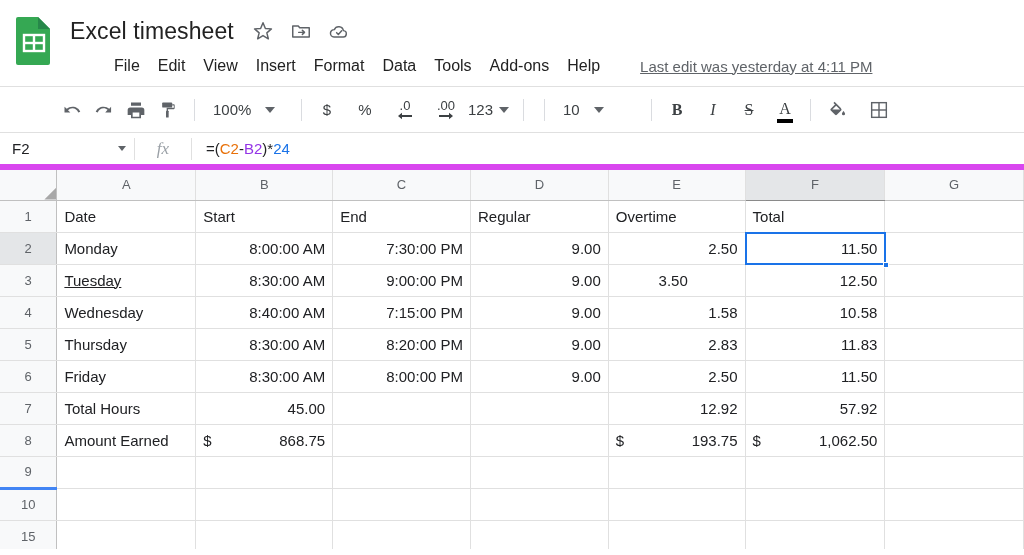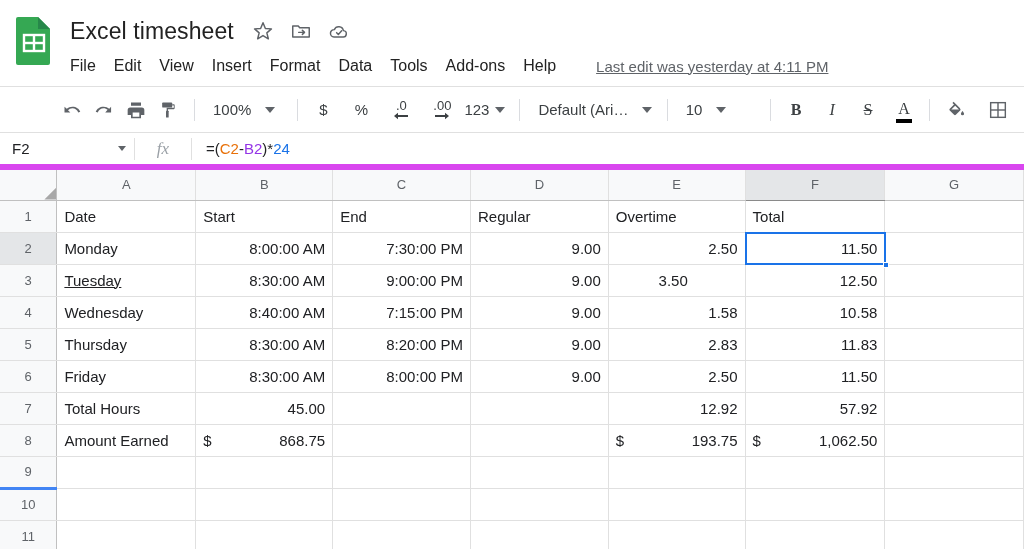--- a/index.html
+++ b/index.html
@@ -18,21 +18,21 @@
   .title-block { margin-left: 16px; padding-top: 4px; }
   .title-row { display: flex; align-items: center; height: 34px; }
   .doc-title {
     font-size: 23px; color: #222222; font-weight: 400;
     letter-spacing: 0.1px; white-space: nowrap;
   }
   .title-icons { display: flex; align-items: center; margin-left: 18px; gap: 16px; }
   .ticon { width: 22px; height: 22px; color: #5f6368; display: block; }
   .ticon svg { display: block; width: 22px; height: 22px; }
 
-  .menu-row { display: flex; align-items: center; height: 28px; margin-top: 4px; }
+  .menu-row { display: flex; align-items: center; height: 28px; margin-top: 4px; margin-left: 44px; }
   .menu-item {
     font-size: 16px; color: #222222; padding: 2px 9px 2px 0; margin-right: 9px;
     white-space: nowrap; cursor: default;
   }
   .last-edit {
     font-size: 15px; color: #5f6368; text-decoration: underline;
     margin-left: 22px; white-space: nowrap; cursor: pointer;
   }
 
   
@@ -264,24 +264,20 @@
       </svg>
     </span>
   </div>
   <div class="tb-combo" style="padding-left:4px">
     <span class="lbl">123</span>
     <span class="caret" style="margin-left:6px"></span>
   </div>
 
   <div class="tb-sep"></div>
 
-  <div class="tb-combo w-font">
-    <span class="lbl">Default (Ari…</span>
-    <span class="caret"></span>
-  </div>
 
   <div class="tb-sep"></div>
 
   <div class="tb-combo w-size">
     <span class="lbl">10</span>
     <span class="caret"></span>
   </div>
 
   <div class="tb-sep"></div>
 
@@ -435,21 +431,21 @@
           <td class="rowhead">10</td>
           <td class="cell txt" style="width: 139px;"></td>
           <td class="cell txt" style="width: 137px;"></td>
           <td class="cell txt" style="width: 138px;"></td>
           <td class="cell txt" style="width: 138px;"></td>
           <td class="cell txt" style="width: 137px;"></td>
           <td class="cell txt" style="width: 140px;"></td>
           <td class="cell txt" style="width: 139px;"></td>
         </tr>
         <tr>
-          <td class="rowhead">11</td>
+          <td class="rowhead">15</td>
           <td class="cell txt" style="width: 139px;"></td>
           <td class="cell txt" style="width: 137px;"></td>
           <td class="cell txt" style="width: 138px;"></td>
           <td class="cell txt" style="width: 138px;"></td>
           <td class="cell txt" style="width: 137px;"></td>
           <td class="cell txt" style="width: 140px;"></td>
           <td class="cell txt" style="width: 139px;"></td>
         </tr>
       </tbody>
   </table>

